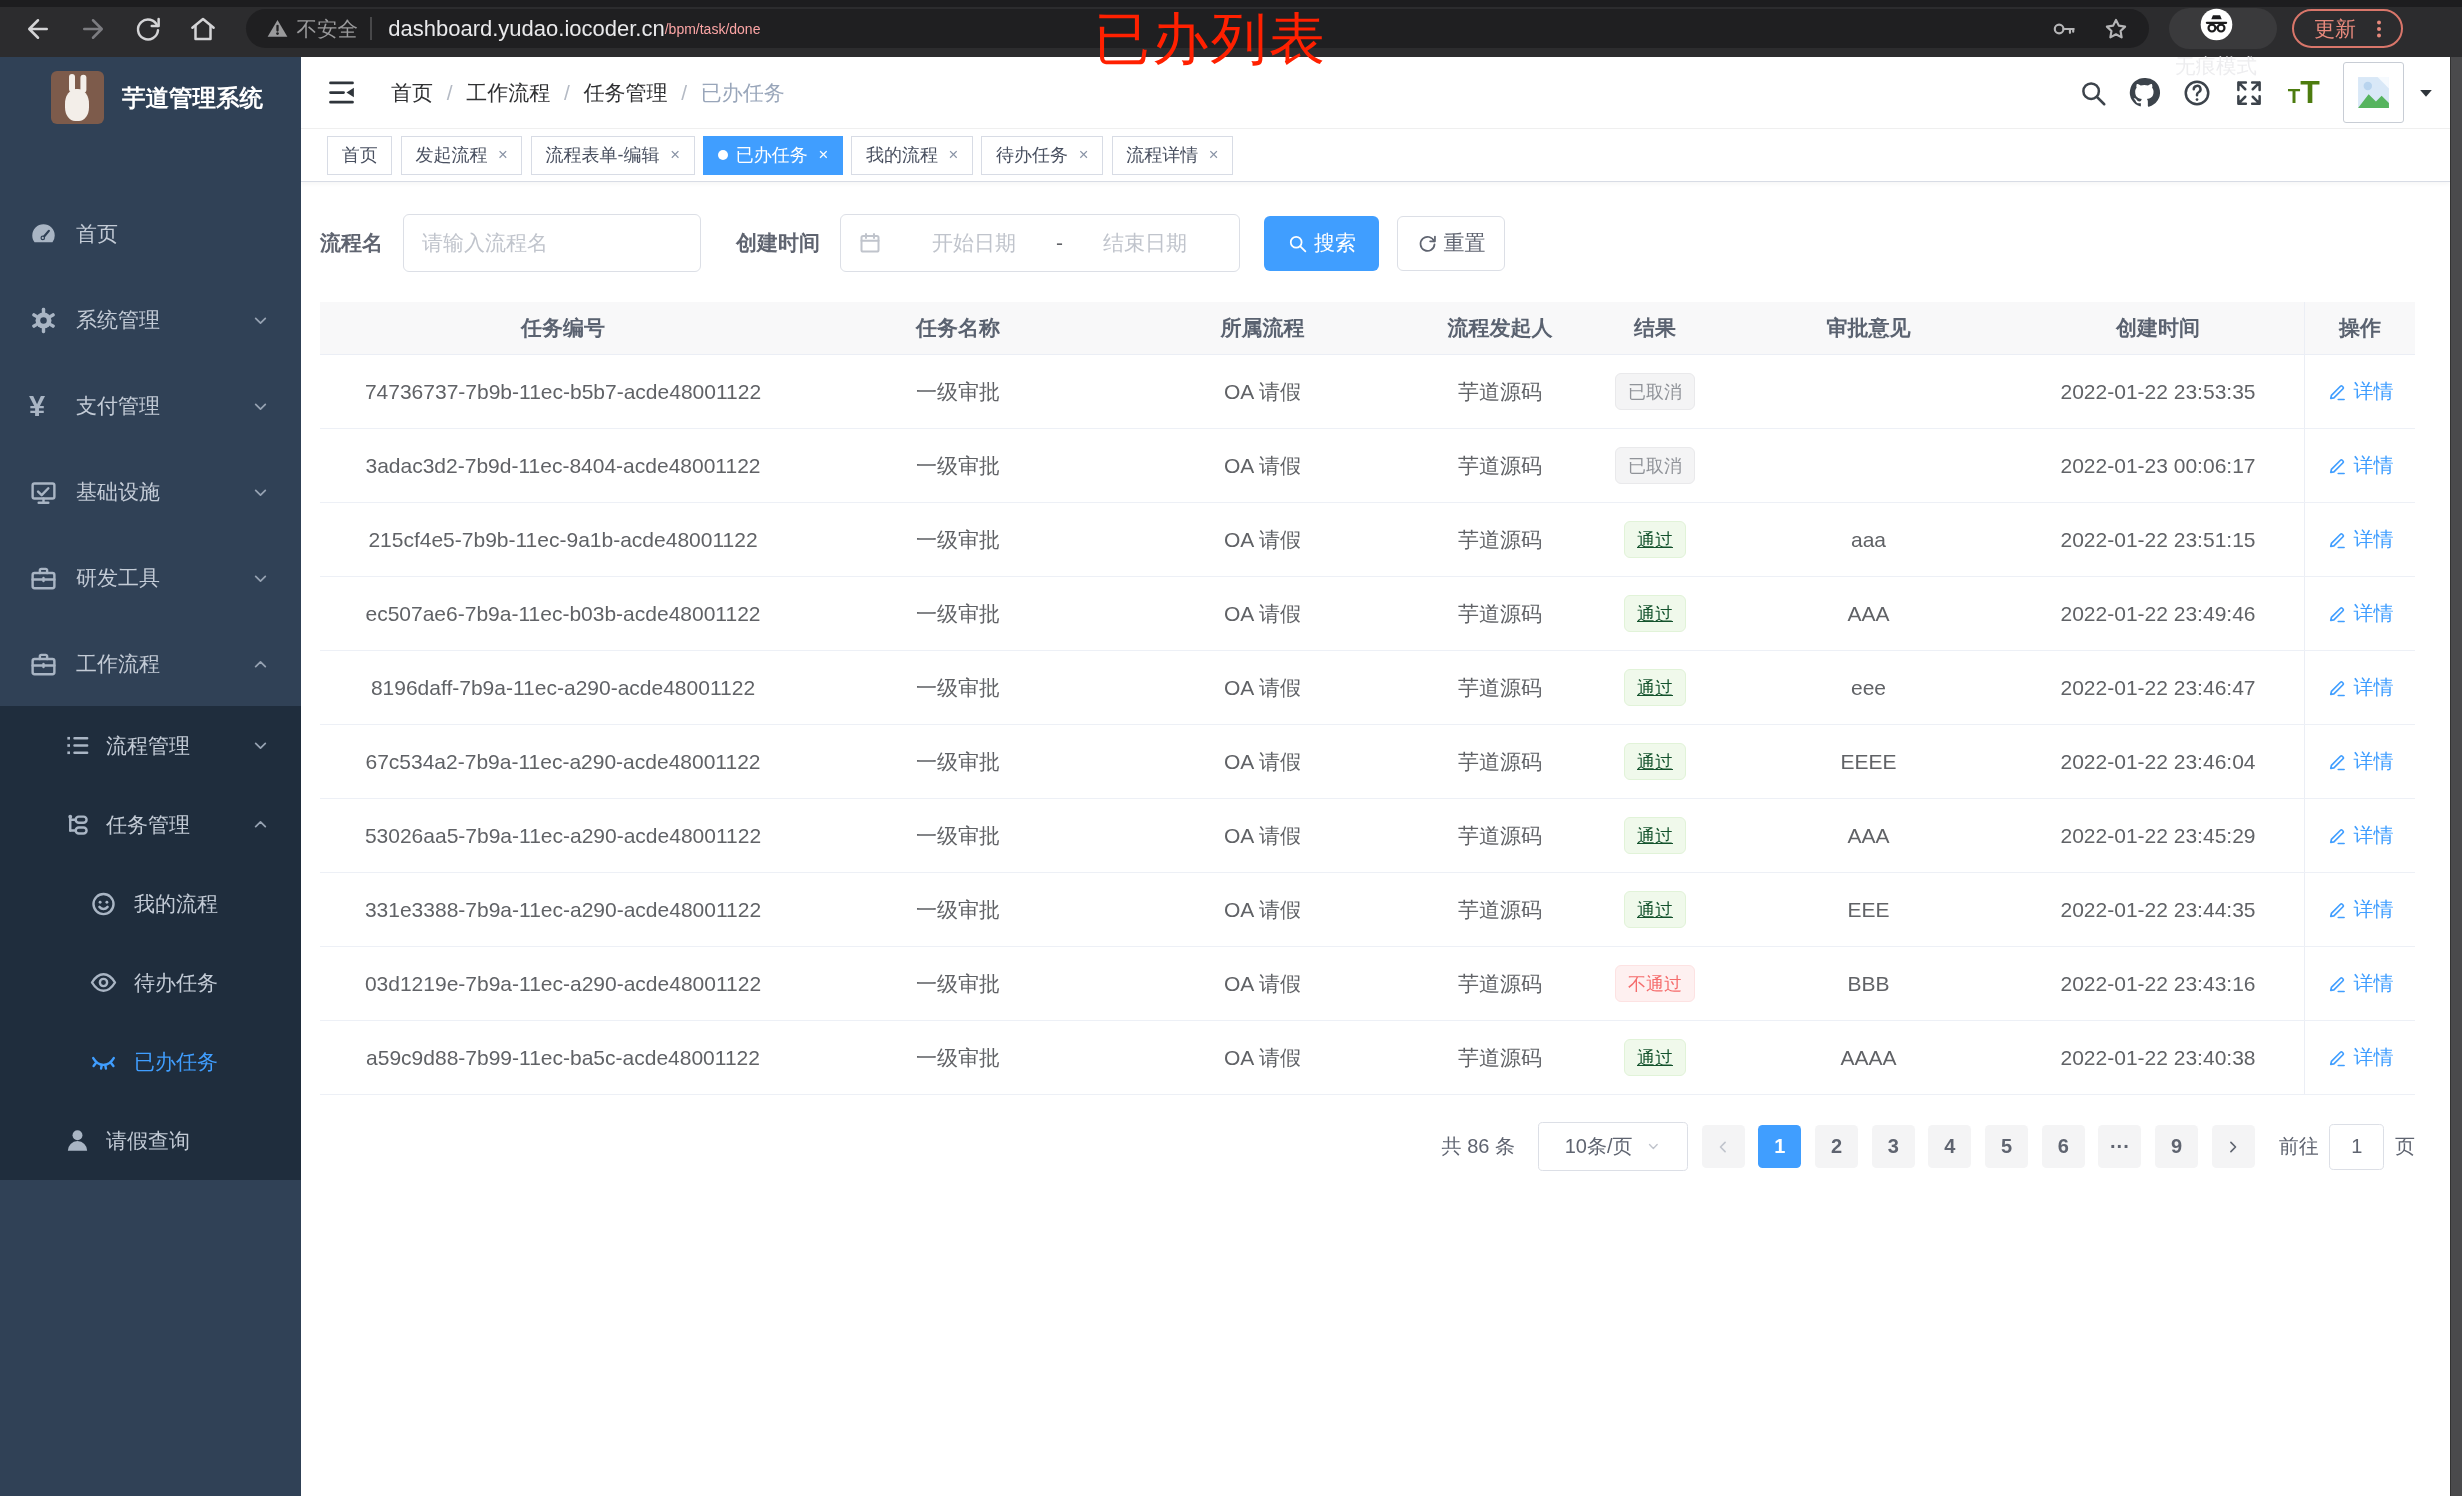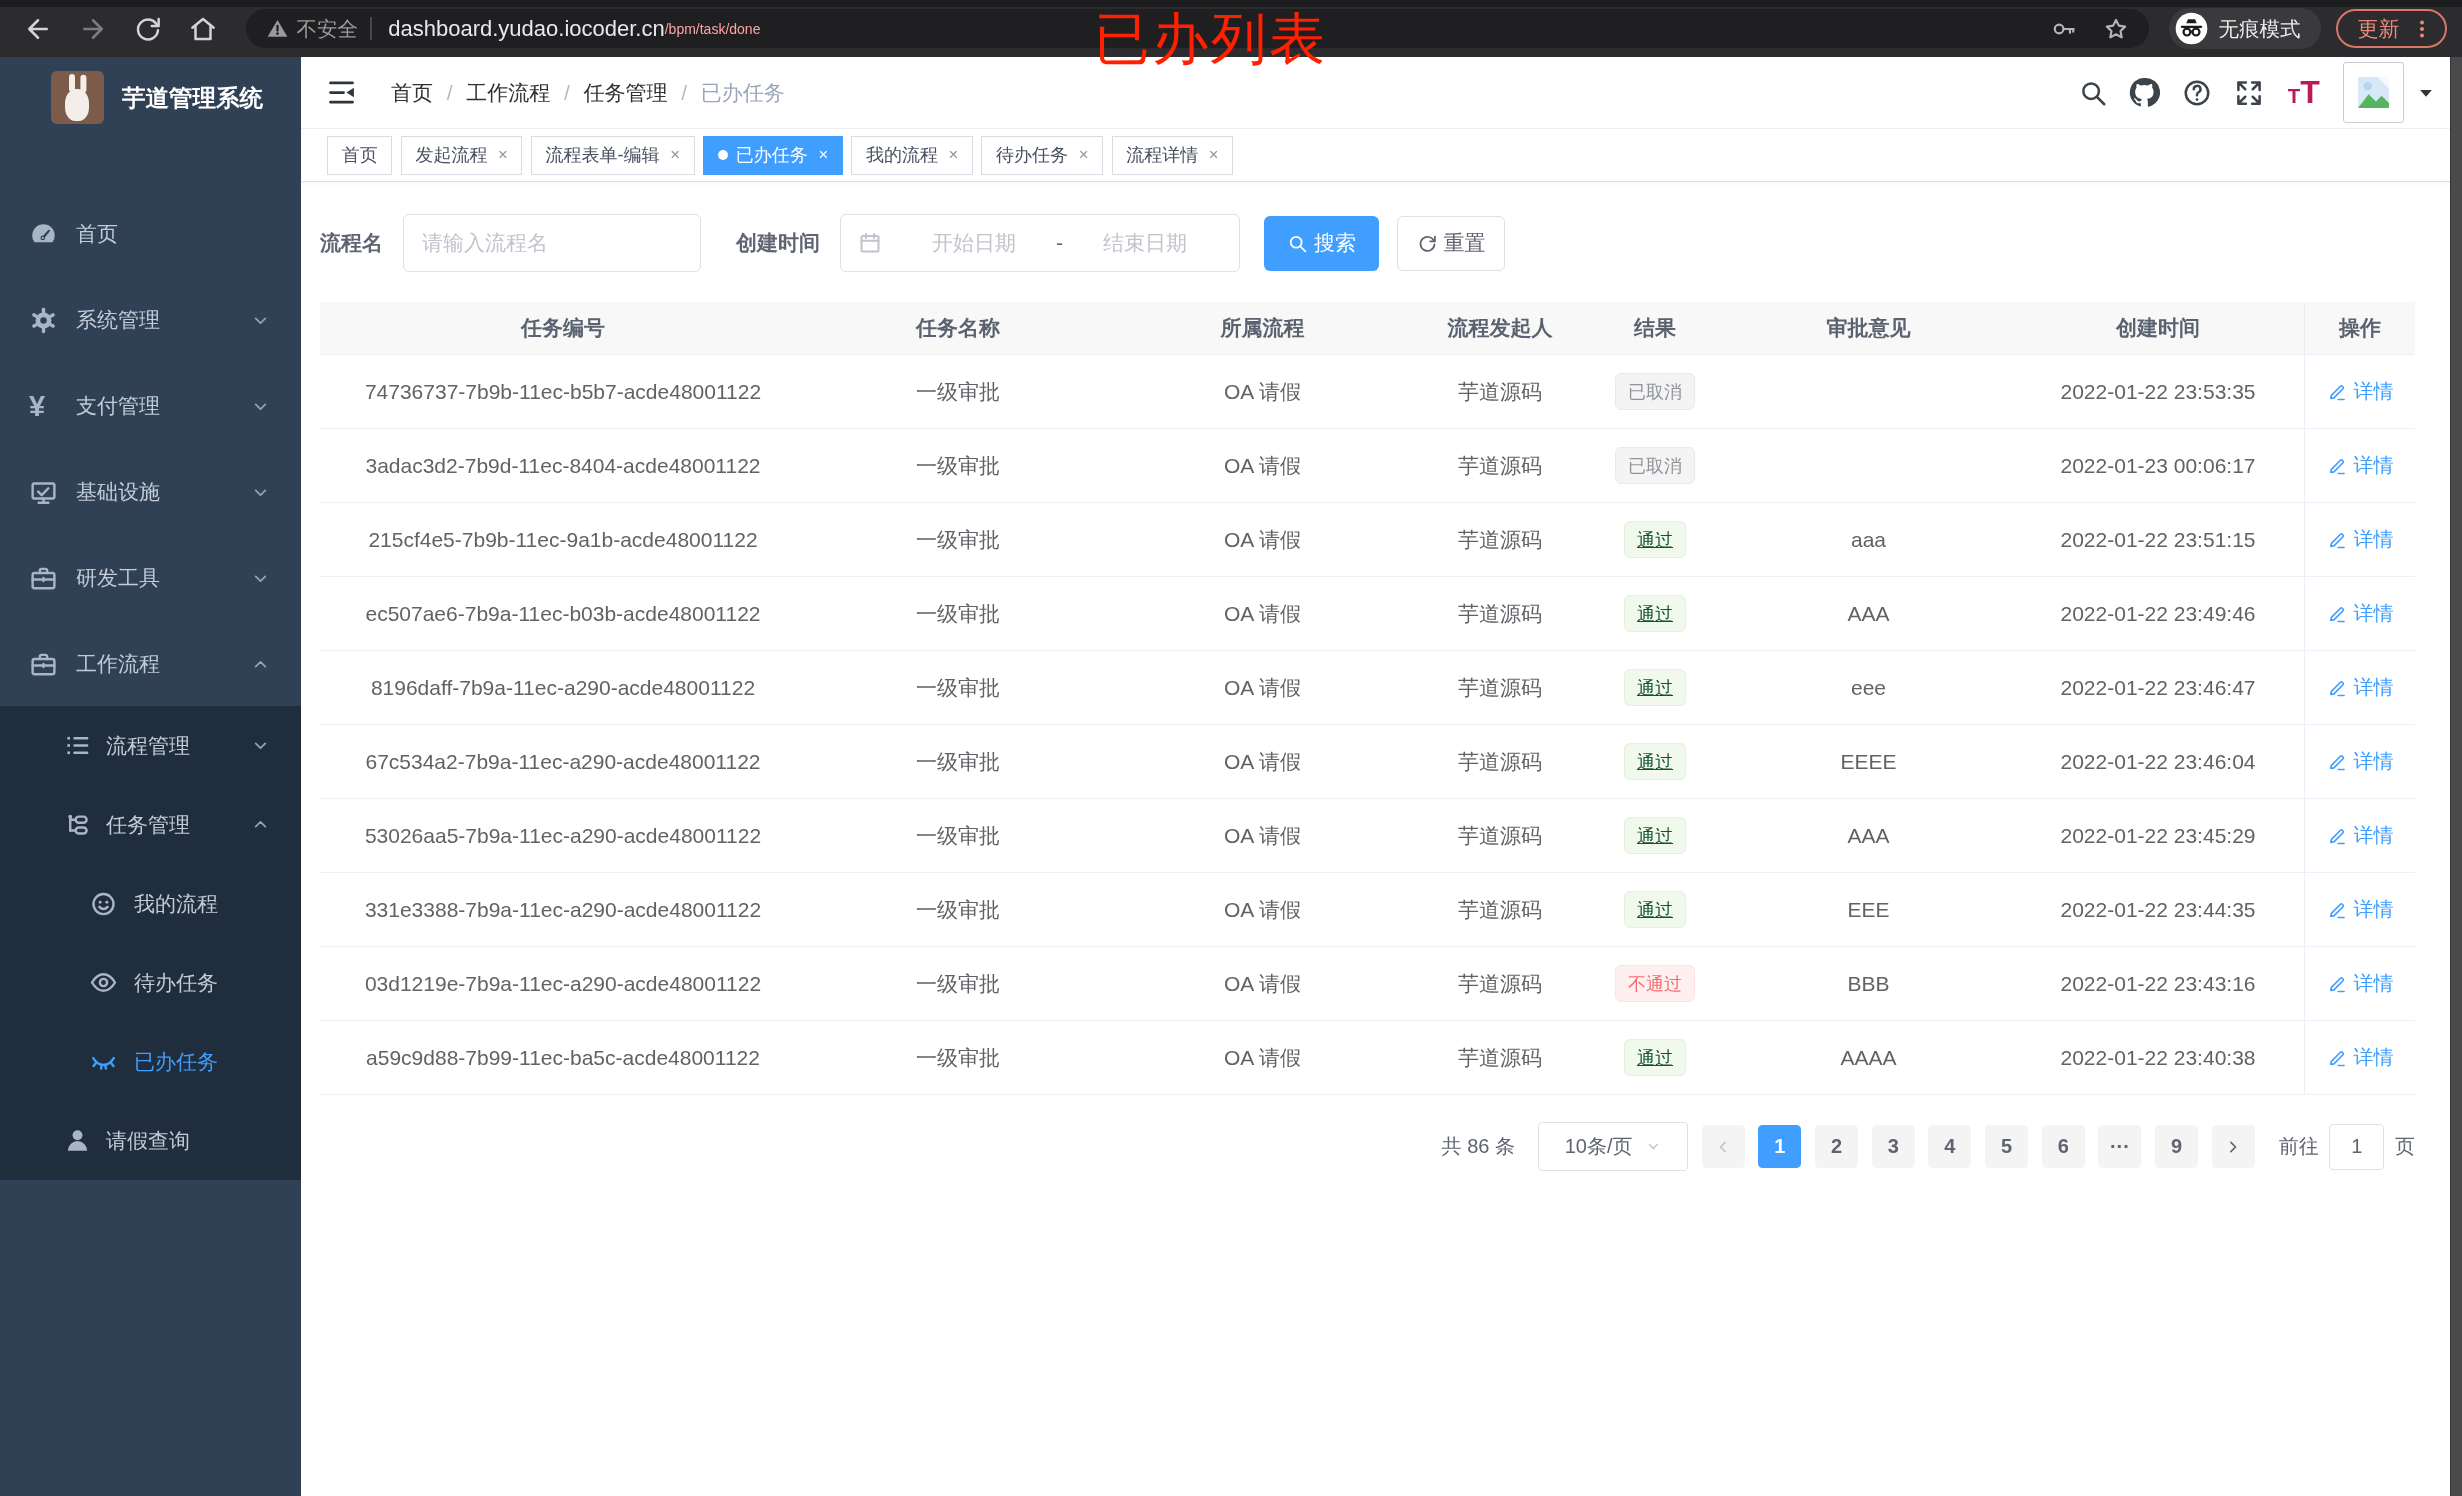--- a/index.html
+++ b/index.html
@@ -12,21 +12,21 @@
 .b-icon { width:35px; height:35px; margin-left:20px; display:flex; align-items:center; justify-content:center; font-size:30px; color:#d4d4d6; cursor:pointer; }
 .b-icon.dim { color:#7c7c80; }
 .addr { height:39px; width:1903px; margin-left:26px; background:#1f1f21; border-radius:20px; display:flex; align-items:center; padding:0 20px; cursor:text; }
 .addr .warn { font-size:23px; color:#9a9a9c; display:flex; }
 .addr .nsec { color:#9a9a9c; font-size:20.5px; margin:0 12px 0 7.6px; }
 .addr .sep { width:1.5px; height:23px; background:#48484a; margin-right:16.7px; }
 .addr .host { color:#e9e9eb; font-size:22px; }
 .addr .path { color:#fca5a5; font-size:14px; }
 .addr .spacer { flex:1; }
 .addr .tail-ic { font-size:26px; color:#b5b5b7; margin-left:26px; display:flex; cursor:pointer; }
-.incog { margin-left:20px; height:41px; background:#3a3a3c; border-radius:20.5px; display:flex; align-items:center; padding:0 20px 0 6px; gap:10.6px; }
+.incog { margin-left:20px; height:41px; background:#3a3a3c; border-radius:20.5px; display:flex; align-items:center; padding:0 20px 0 6px; gap:10.6px;flex-direction:column; }
 .incog .ic { font-size:33px; display:flex; }
 .incog span { color:#ededef; font-size:20.5px; }
 .update { margin-left:15px; height:39px; border:2.3px solid #d9766a; border-radius:20.5px; display:flex; align-items:center; padding:0 10.6px 0 20px; gap:10.6px; color:#e8897c; cursor:pointer; }
 .update span { font-size:21px; }
 .update .dots { font-size:24px; display:flex; }
 
 .annotation { position:absolute; left:1094px; top:1.5px; font-size:56px; letter-spacing:2.3px; z-index:9; pointer-events:none; }
 
 .scrollbar { position:absolute; top:57px; right:0; width:12px; height:1439px; background:#4a4a4c; border-left:0.8px solid #333; z-index:6; }
 
@@ -53,21 +53,21 @@
 
 .main { flex:1; min-width:0; display:flex; flex-direction:column; background:#fff; }
 .navbar { height:72px; flex:none; display:flex; align-items:center; border-bottom:0.8px solid #f0f0f0; }
 .burger { margin-left:24px; font-size:33px; color:#2f353b; display:flex; cursor:pointer; }
 .crumbs { margin-left:33px; display:flex; align-items:center; gap:13.7px; font-size:21px; }
 .crumb { color:#303133; cursor:pointer; }
 .crumb.last { color:#99a6ba; cursor:default; }
 .csep { color:#b4bac4; }
 .nav-right { margin-left:auto; display:flex; align-items:center; margin-right:13.7px; }
 .nav-ic { width:52px; display:flex; justify-content:center; align-items:center; font-size:30px; color:#3c434b; cursor:pointer; }
-.tt { font-weight:700; color:#be185d; cursor:pointer; width:58px; text-align:center; }
+.tt { font-weight:700; color:#4d7c0f; cursor:pointer; width:58px; text-align:center; }
 .tt .sm { font-size:20.5px; } .tt .bg { font-size:32px; }
 .avatar { width:61px; height:61px; border:1.5px solid #c8cdd5; border-radius:3px; margin-left:10.6px; display:flex; align-items:center; justify-content:center; font-size:39px; background:#fff; cursor:pointer; }
 .caret { margin-left:12px; font-size:20px; color:#2f353b; display:flex; cursor:pointer; }
 
 .tabsbar { height:53px; flex:none; display:flex; align-items:center; padding-left:26px; gap:8.4px; border-bottom:1.5px solid #d8dce5; box-shadow:0 1.5px 4.6px rgba(0,0,0,.04); }
 .tab { height:39px; border:1.5px solid #d8dce5; background:#fff; display:flex; align-items:center; padding:0 13.7px; gap:7.6px; font-size:18px; color:#495060; cursor:pointer; }
 .tab .dot { display:none; }
 .tab.active { background:#409eff; border-color:#409eff; color:#fff; }
 .tab.active .dot { display:block; width:10.6px; height:10.6px; border-radius:50%; background:#fff; }
 .tab .x { font-size:16.7px; color:#8a94a6; margin-left:3px; }

